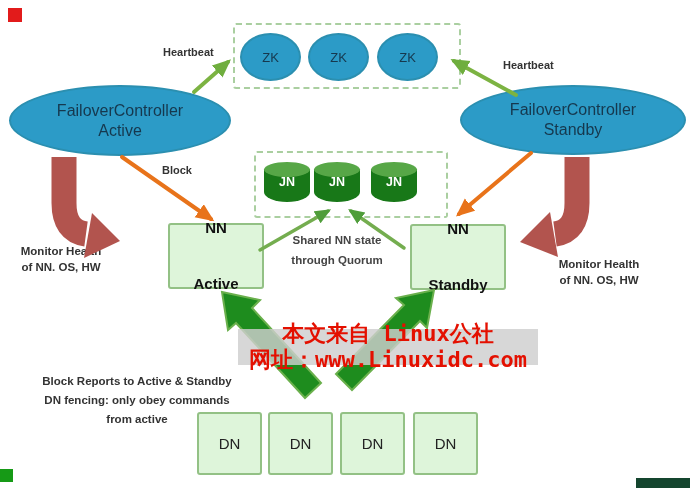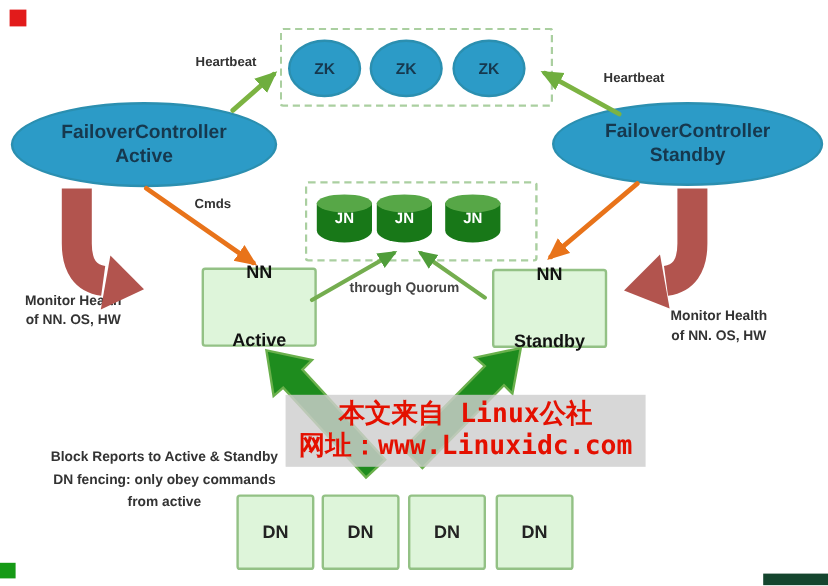--- a/index.html
+++ b/index.html
@@ -6,38 +6,38 @@
   #stage {
     position:relative; width:690px; height:488px; background:#ffffff;
     font-family:"Liberation Sans", sans-serif; overflow:hidden;
   }
 
   
   .ellipse {
     position:absolute; border-radius:50%;
     background:#2c9bc7; border:2px solid #2b8fb0;
     display:flex; flex-direction:column; align-items:center; justify-content:center;
-    color:#16384e; font-weight:bold; text-align:center;
+    color:#16384e; font-weight:normal; text-align:center;
   }
   .fc { font-size:16px; line-height:20px; }
   .zk { font-size:13px; }
 
   
   .dashed {
     position:absolute; border:2px dashed #aacfa0; border-radius:3px; background:transparent;
   }
 
   
   .gbox {
     position:absolute; background:#def5da; border:2px solid #93c185; border-radius:3px;
     display:flex; flex-direction:column; align-items:center; justify-content:center;
     color:#111; text-align:center;gap:36px;
   }
   .nn { font-weight:bold; font-size:15px; line-height:20px; }
-  .dn { font-weight:700; font-size:15px; color:#222; }
+  .dn { font-weight:400; font-size:15px; color:#222; }
 
   
   .cyl { position:absolute; width:46px; height:40px; }
   .cyl .body {
     position:absolute; left:0; top:7px; width:46px; height:33px;
     background:#187818; border-radius:0 0 50% 50% / 0 0 10px 10px;
   }
   .cyl .top {
     position:absolute; left:0; top:0; width:46px; height:15px;
     background:#57a747; border-radius:50%;
@@ -48,21 +48,21 @@
   }
 
   
   .note { position:absolute; color:#333; font-weight:bold; font-size:11px; }
   .note2 { position:absolute; color:#333; font-weight:bold; font-size:11.5px; text-align:center; line-height:16px; }
   .note3 { position:absolute; color:#444; font-weight:600; font-size:11.5px; text-align:center; line-height:20px; }
   .note4 { position:absolute; color:#333; font-weight:bold; font-size:11.5px; text-align:center; line-height:19px; }
 
   
   .watermark {
-    position:absolute; left:238px; top:329px; width:300px; height:60px;
+    position:absolute; left:238px; top:329px; width:300px; height:36px;
     background:rgba(206,206,206,0.82); z-index:6;
     display:flex; flex-direction:column; align-items:center; justify-content:center;
     font-family:"DejaVu Sans Mono", monospace; font-weight:bold;
     font-size:22px; line-height:26px; color:#e41000; white-space:nowrap;
   }
 
   svg.overlay { position:absolute; left:0; top:0; z-index:5; pointer-events:none; }
 
   
   .corner-red   { position:absolute; left:8px;  top:8px;   width:14px; height:14px; background:#e21b1b; }
@@ -132,32 +132,33 @@
   </div>
   <div class="gbox dn" style="left:340px; top:412px; width:61px; height:59px;">
     <span>DN</span>
   </div>
   <div class="gbox dn" style="left:413px; top:412px; width:61px; height:59px;">
     <span>DN</span>
   </div>
 
   <div class="note" style="left:163px; top:46px;">Heartbeat</div>
   <div class="note" style="left:503px; top:59px;">Heartbeat</div>
-  <div class="note" style="left:162px; top:164px;">Cmds</div>
+  <div class="note" style="left:162px; top:164px;">Block</div>
 
   <div class="note2" style="left:2px; top:243px; width:118px;">
     <div>Monitor Health</div>
     <div>of NN. OS, HW</div>
   </div>
   <div class="note2" style="left:540px; top:256px; width:118px;">
     <div>Monitor Health</div>
     <div>of NN. OS, HW</div>
   </div>
 
   <div class="note3" style="left:268px; top:230px; width:138px;">
+    <div>Shared NN state</div>
     <div>through Quorum</div>
   </div>
 
   <div class="note4" style="left:33px; top:372px; width:208px;">
     <div>Block Reports to Active &amp; Standby</div>
     <div>DN fencing: only obey commands</div>
     <div>from active</div>
   </div>
 
   <svg class="overlay" width="690" height="488" viewBox="0 0 690 488">

